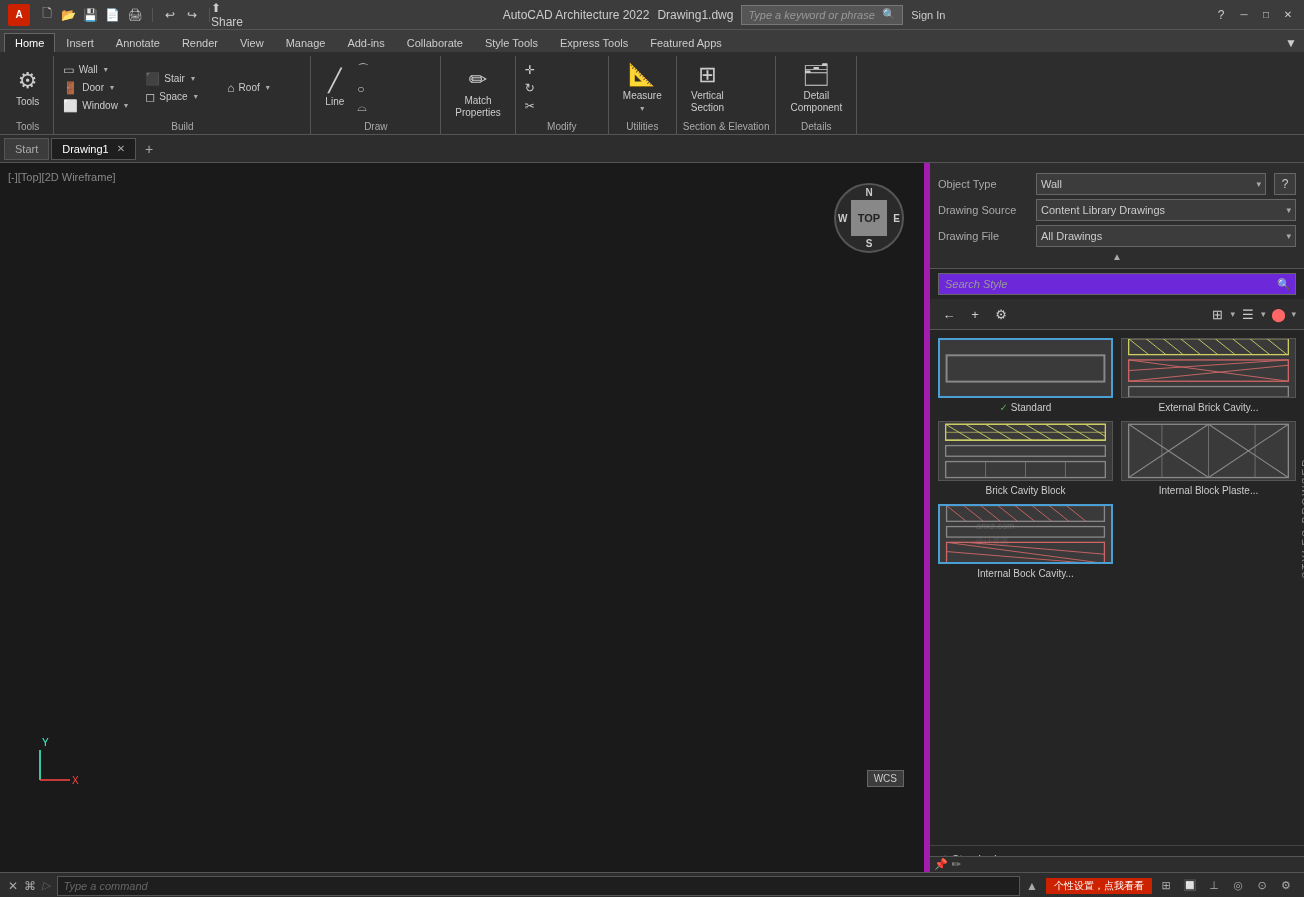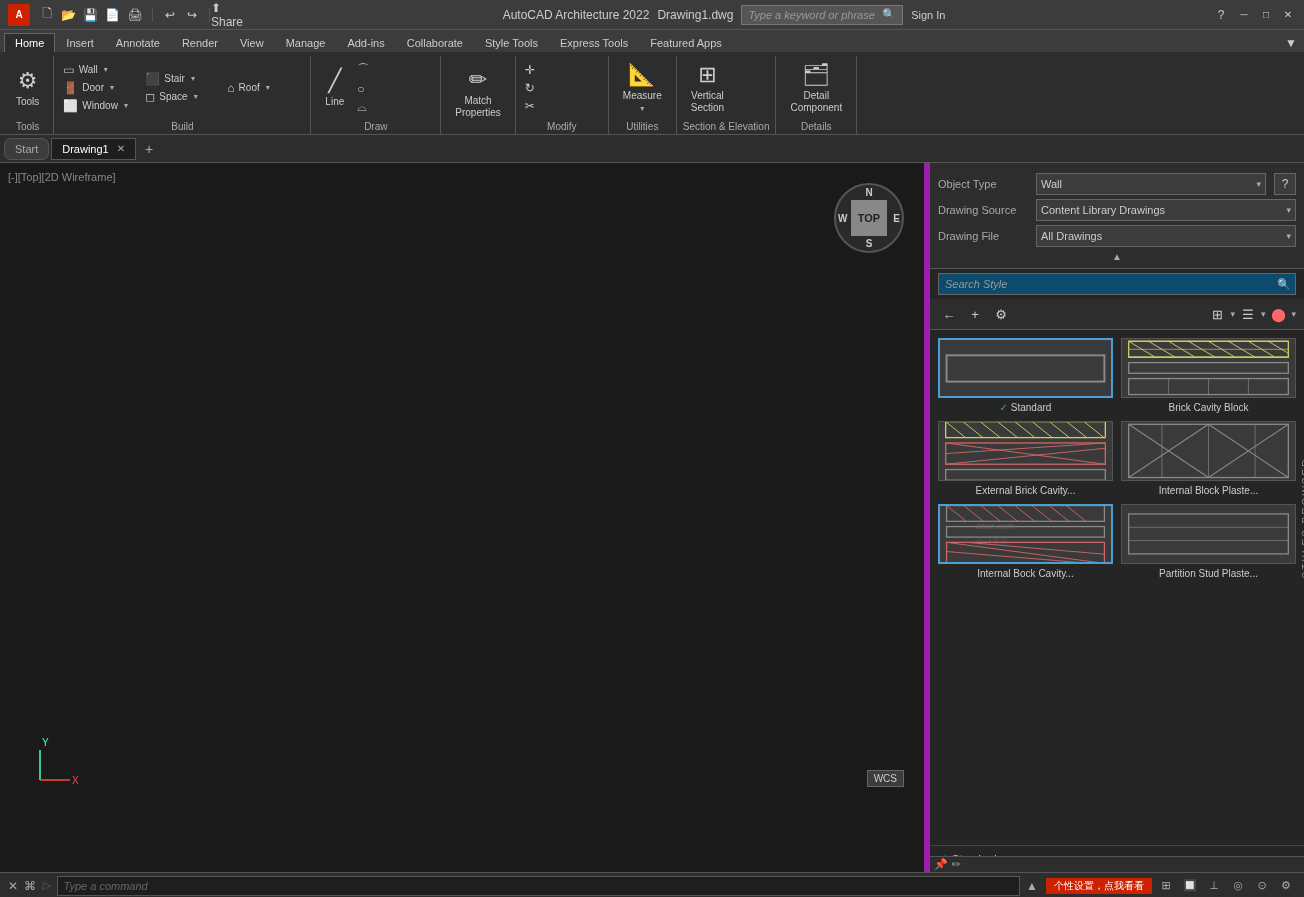--- a/index.html
+++ b/index.html
@@ -140,21 +140,21 @@
       padding: 4px 10px;
       background: #3c3c3c;
       border: 1px solid #555;
       cursor: pointer;
       font-size: 11px;
       color: #ccc;
       height: 22px;
     }
     .doc-tab.active { background: #1e1e1e; color: #fff; }
     .doc-tab .close-x { font-size: 10px; color: #aaa; cursor: pointer; margin-left: 4px; }
-    .tab-start { padding: 4px 10px; color: #aaa; font-size: 11px; height: 22px; display: flex; align-items: center; border-radius: 7px; }
+    .tab-start { padding: 4px 10px; color: #aaa; font-size: 11px; height: 22px; display: flex; align-items: center; }
     .tab-add { width: 22px; height: 22px; display: flex; align-items: center; justify-content: center; cursor: pointer; color: #aaa; font-size: 14px; }
 
     
     #canvas-area {
       flex: 1;
       background: #1a1a1a;
       position: relative;
       overflow: hidden;
     }
     .viewport-label {
@@ -257,21 +257,21 @@
     .panel-select-btn {
       width: 22px; height: 22px;
       background: #3c3c3c;
       border: 1px solid #666;
       display: flex; align-items: center; justify-content: center;
       cursor: pointer; color: #ccc; font-size: 12px;
     }
     .search-style {
       display: flex;
       align-items: center;
-      background: #0c4a6e;
+      background: #6d28d9;
       border: 1px solid #666;
       height: 22px;
       margin: 4px 8px;
     }
     .search-style input {
       flex: 1;
       background: transparent;
       border: none;
       outline: none;
       color: #ccc;
@@ -661,48 +661,20 @@
           <svg viewBox="0 0 130 60" xmlns="http://www.w3.org/2000/svg">
             <rect x="5" y="20" width="120" height="20" fill="none" stroke="#888" stroke-width="1.5"></rect>
           </svg>
         </div>
         <div class="style-name active-check">Standard</div>
       </div>
 
       <div class="style-item">
         <div class="style-preview">
           <svg viewBox="0 0 130 60" xmlns="http://www.w3.org/2000/svg">
-            <rect x="5" y="10" width="120" height="12" fill="none" stroke="#cc6" stroke-width="1"></rect>
-            <line x1="5" y1="10" x2="125" y2="10" stroke="#cc6" stroke-width="1"></line>
-            <line x1="5" y1="16" x2="125" y2="16" stroke="#cc6" stroke-width="0.5"></line>
-            <line x1="5" y1="22" x2="125" y2="22" stroke="#cc6" stroke-width="1"></line>
-
-            <line x1="5" y1="10" x2="25" y2="22" stroke="#cc6" stroke-width="0.7"></line>
-            <line x1="20" y1="10" x2="40" y2="22" stroke="#cc6" stroke-width="0.7"></line>
-            <line x1="35" y1="10" x2="55" y2="22" stroke="#cc6" stroke-width="0.7"></line>
-            <line x1="50" y1="10" x2="70" y2="22" stroke="#cc6" stroke-width="0.7"></line>
-            <line x1="65" y1="10" x2="85" y2="22" stroke="#cc6" stroke-width="0.7"></line>
-            <line x1="80" y1="10" x2="100" y2="22" stroke="#cc6" stroke-width="0.7"></line>
-            <line x1="95" y1="10" x2="115" y2="22" stroke="#cc6" stroke-width="0.7"></line>
-            <line x1="110" y1="10" x2="125" y2="19" stroke="#cc6" stroke-width="0.7"></line>
-
-            <rect x="5" y="26" width="120" height="8" fill="none" stroke="#888" stroke-width="1"></rect>
-
-            <rect x="5" y="38" width="120" height="12" fill="none" stroke="#888" stroke-width="1"></rect>
-            <line x1="35" y1="38" x2="35" y2="50" stroke="#888" stroke-width="0.5"></line>
-            <line x1="65" y1="38" x2="65" y2="50" stroke="#888" stroke-width="0.5"></line>
-            <line x1="95" y1="38" x2="95" y2="50" stroke="#888" stroke-width="0.5"></line>
-          </svg>
-        </div>
-        <div class="style-name">Brick Cavity Block</div>
-      </div>
-
-      <div class="style-item">
-        <div class="style-preview">
-          <svg viewBox="0 0 130 60" xmlns="http://www.w3.org/2000/svg">
             <rect x="5" y="8" width="120" height="12" fill="none" stroke="#cc6" stroke-width="1"></rect>
             <line x1="5" y1="8" x2="20" y2="20" stroke="#cc6" stroke-width="0.7"></line>
             <line x1="18" y1="8" x2="33" y2="20" stroke="#cc6" stroke-width="0.7"></line>
             <line x1="31" y1="8" x2="46" y2="20" stroke="#cc6" stroke-width="0.7"></line>
             <line x1="44" y1="8" x2="59" y2="20" stroke="#cc6" stroke-width="0.7"></line>
             <line x1="57" y1="8" x2="72" y2="20" stroke="#cc6" stroke-width="0.7"></line>
             <line x1="70" y1="8" x2="85" y2="20" stroke="#cc6" stroke-width="0.7"></line>
             <line x1="83" y1="8" x2="98" y2="20" stroke="#cc6" stroke-width="0.7"></line>
             <line x1="96" y1="8" x2="111" y2="20" stroke="#cc6" stroke-width="0.7"></line>
             <line x1="109" y1="8" x2="124" y2="20" stroke="#cc6" stroke-width="0.7"></line>
@@ -714,20 +686,48 @@
 
             <rect x="5" y="44" width="120" height="8" fill="none" stroke="#888" stroke-width="1"></rect>
           </svg>
         </div>
         <div class="style-name">External Brick Cavity...</div>
       </div>
 
       <div class="style-item">
         <div class="style-preview">
           <svg viewBox="0 0 130 60" xmlns="http://www.w3.org/2000/svg">
+            <rect x="5" y="10" width="120" height="12" fill="none" stroke="#cc6" stroke-width="1"></rect>
+            <line x1="5" y1="10" x2="125" y2="10" stroke="#cc6" stroke-width="1"></line>
+            <line x1="5" y1="16" x2="125" y2="16" stroke="#cc6" stroke-width="0.5"></line>
+            <line x1="5" y1="22" x2="125" y2="22" stroke="#cc6" stroke-width="1"></line>
+
+            <line x1="5" y1="10" x2="25" y2="22" stroke="#cc6" stroke-width="0.7"></line>
+            <line x1="20" y1="10" x2="40" y2="22" stroke="#cc6" stroke-width="0.7"></line>
+            <line x1="35" y1="10" x2="55" y2="22" stroke="#cc6" stroke-width="0.7"></line>
+            <line x1="50" y1="10" x2="70" y2="22" stroke="#cc6" stroke-width="0.7"></line>
+            <line x1="65" y1="10" x2="85" y2="22" stroke="#cc6" stroke-width="0.7"></line>
+            <line x1="80" y1="10" x2="100" y2="22" stroke="#cc6" stroke-width="0.7"></line>
+            <line x1="95" y1="10" x2="115" y2="22" stroke="#cc6" stroke-width="0.7"></line>
+            <line x1="110" y1="10" x2="125" y2="19" stroke="#cc6" stroke-width="0.7"></line>
+
+            <rect x="5" y="26" width="120" height="8" fill="none" stroke="#888" stroke-width="1"></rect>
+
+            <rect x="5" y="38" width="120" height="12" fill="none" stroke="#888" stroke-width="1"></rect>
+            <line x1="35" y1="38" x2="35" y2="50" stroke="#888" stroke-width="0.5"></line>
+            <line x1="65" y1="38" x2="65" y2="50" stroke="#888" stroke-width="0.5"></line>
+            <line x1="95" y1="38" x2="95" y2="50" stroke="#888" stroke-width="0.5"></line>
+          </svg>
+        </div>
+        <div class="style-name">Brick Cavity Block</div>
+      </div>
+
+      <div class="style-item">
+        <div class="style-preview">
+          <svg viewBox="0 0 130 60" xmlns="http://www.w3.org/2000/svg">
 
             <rect x="5" y="10" width="120" height="40" fill="none" stroke="#888" stroke-width="1"></rect>
             <line x1="5" y1="10" x2="65" y2="50" stroke="#888" stroke-width="0.8"></line>
             <line x1="65" y1="10" x2="5" y2="50" stroke="#888" stroke-width="0.8"></line>
             <line x1="65" y1="10" x2="125" y2="50" stroke="#888" stroke-width="0.8"></line>
             <line x1="125" y1="10" x2="65" y2="50" stroke="#888" stroke-width="0.8"></line>
             <line x1="30" y1="10" x2="30" y2="50" stroke="#888" stroke-width="0.5"></line>
             <line x1="65" y1="10" x2="65" y2="50" stroke="#888" stroke-width="0.5"></line>
             <line x1="100" y1="10" x2="100" y2="50" stroke="#888" stroke-width="0.5"></line>
           </svg>
@@ -759,30 +759,20 @@
           <div style="position:absolute;inset:0;display:flex;align-items:center;justify-content:center;opacity:0.6;">
             <svg viewBox="0 0 130 60" width="130" height="60" xmlns="http://www.w3.org/2000/svg">
               <text x="15" y="25" fill="#888" font-size="9" opacity="0.7">anxz.com</text>
               <text x="15" y="40" fill="#888" font-size="8" opacity="0.5">设计资源</text>
             </svg>
           </div>
         </div>
         <div class="style-name">Internal Bock Cavity...</div>
       </div>
 
-      <div class="style-item">
-        <div class="style-preview">
-          <svg viewBox="0 0 130 60" xmlns="http://www.w3.org/2000/svg">
-            <rect x="5" y="15" width="120" height="30" fill="none" stroke="#888" stroke-width="1"></rect>
-            <line x1="5" y1="25" x2="125" y2="25" stroke="#888" stroke-width="0.5"></line>
-            <line x1="5" y1="35" x2="125" y2="35" stroke="#888" stroke-width="0.5"></line>
-          </svg>
-        </div>
-        <div class="style-name">Partition Stud Plaste...</div>
-      </div>
     </div>
 
     <div style="padding: 6px 8px; background: #252525; border-top: 1px solid #444; display: flex; align-items: center; gap: 4px;">
       <span style="color:#4caf50; font-size:12px;">✓</span>
       <span style="font-size:11px; color:#ccc;">Standard</span>
     </div>
 
     <div style="position:absolute; right:-10px; top:50%; writing-mode:vertical-lr; transform:rotate(180deg) translateY(50%); font-size:10px; color:#888; letter-spacing:2px; pointer-events:none; background:#252525; padding:4px 2px;">STYLES BROWSER</div>
 
     <div style="position:absolute;bottom:0;left:0;right:0;height:16px;background:#2d2d2d;border-top:1px solid #555;display:flex;align-items:center;padding:0 4px;gap:4px;">

